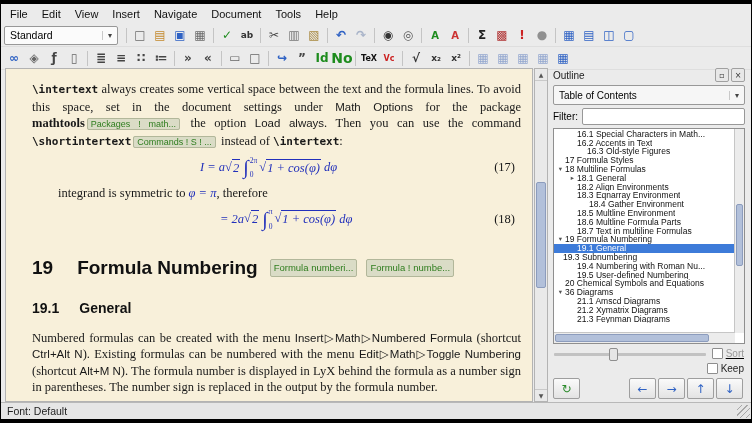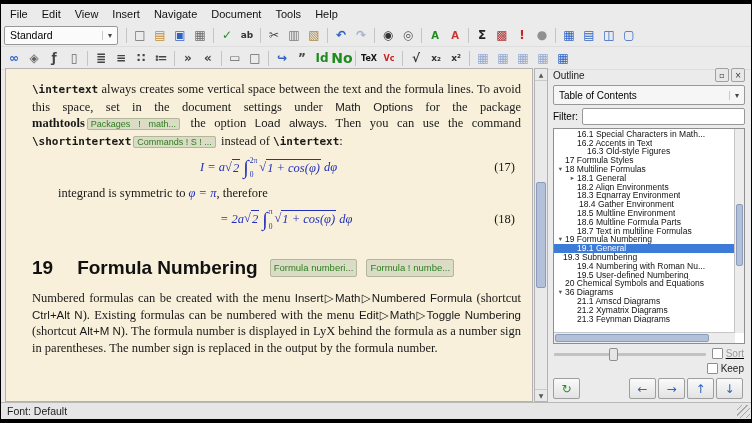--- a/index.html
+++ b/index.html
@@ -238,20 +238,24 @@
             <span class="eqnum">(18)</span>
           </div>
           <div class="heading">
             <span class="h-num">19</span>
             <span class="h-title">Formula Numbering</span>
             <span class="h-tags">
               <span class="h-tag">Formula numberi...</span>
               <span class="h-tag">Formula ! numbe...</span>
             </span>
           </div>
+          <div class="subheading">
+            <span class="sh-num">19.1</span>
+            <span>General</span>
+          </div>
           <div class="para para2"><span class="sg-normal">Numbered formulas can be created with the menu </span><span class="sg-sans">Insert▷Math▷Numbered Formula</span><span class="sg-normal"> (shortcut </span><span class="sg-sans">Ctrl+Alt N</span><span class="sg-normal">). Existing formulas can be numbered with the menu </span><span class="sg-sans">Edit▷Math▷Toggle Numbering</span><span class="sg-normal"> (shortcut </span><span class="sg-sans">Alt+M N</span><span class="sg-normal">). The formula number is displayed in LyX behind the formula as a number sign in parentheses. The number sign is replaced in the output by the formula number.</span></div>
         </div>
     </div>
 
     <div class="vscroll">
       <div class="varrow up">▲</div>
       <div class="vthumb"></div>
       <div class="varrow down">▼</div>
     </div>
 
@@ -295,21 +299,21 @@
               <span class="t-label">18.1 General</span>
             </div>
             <div class="tree-row" style="padding-left: 14px;">
               <span class="twisty"></span>
               <span class="t-label">18.2 Align Environments</span>
             </div>
             <div class="tree-row" style="padding-left: 14px;">
               <span class="twisty"></span>
               <span class="t-label">18.3 Eqnarray Environment</span>
             </div>
-            <div class="tree-row" style="padding-left: 16px;">
+            <div class="tree-row" style="padding-left: 26px;">
               <span class="twisty"></span>
               <span class="t-label">18.4 Gather Environment</span>
             </div>
             <div class="tree-row" style="padding-left: 14px;">
               <span class="twisty"></span>
               <span class="t-label">18.5 Multline Environment</span>
             </div>
             <div class="tree-row" style="padding-left: 14px;">
               <span class="twisty"></span>
               <span class="t-label">18.6 Multline Formula Parts</span>

